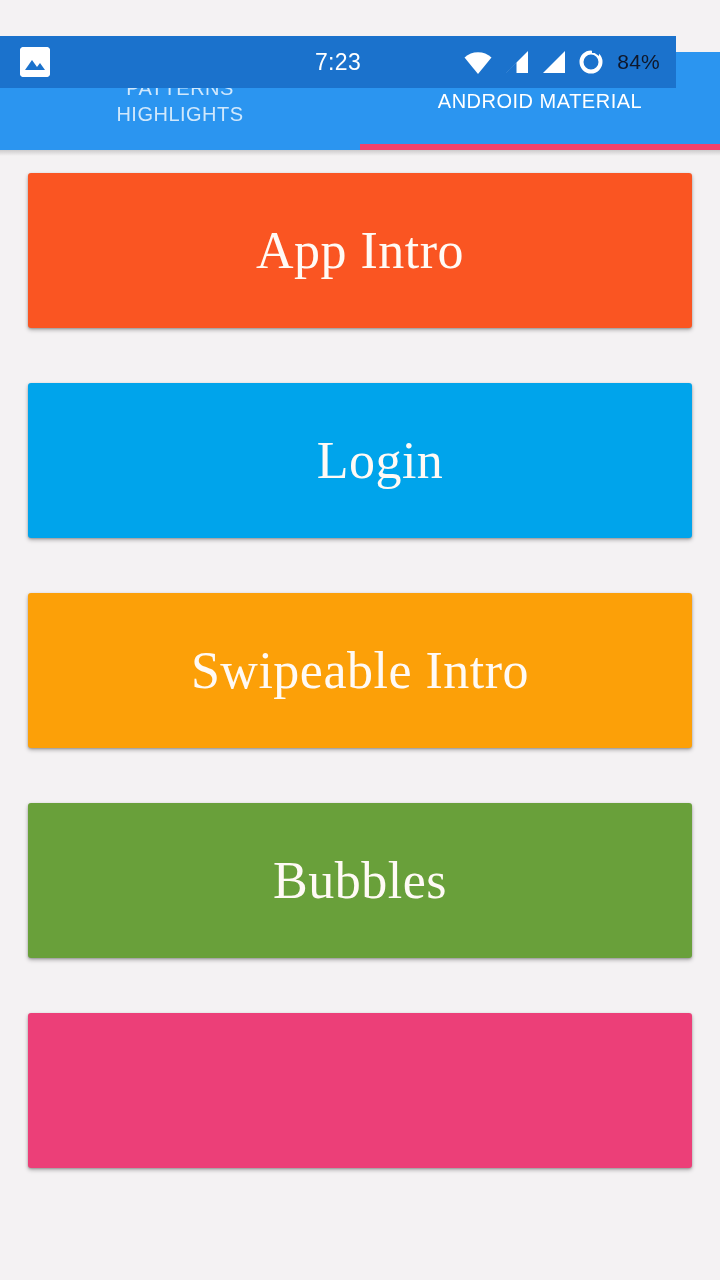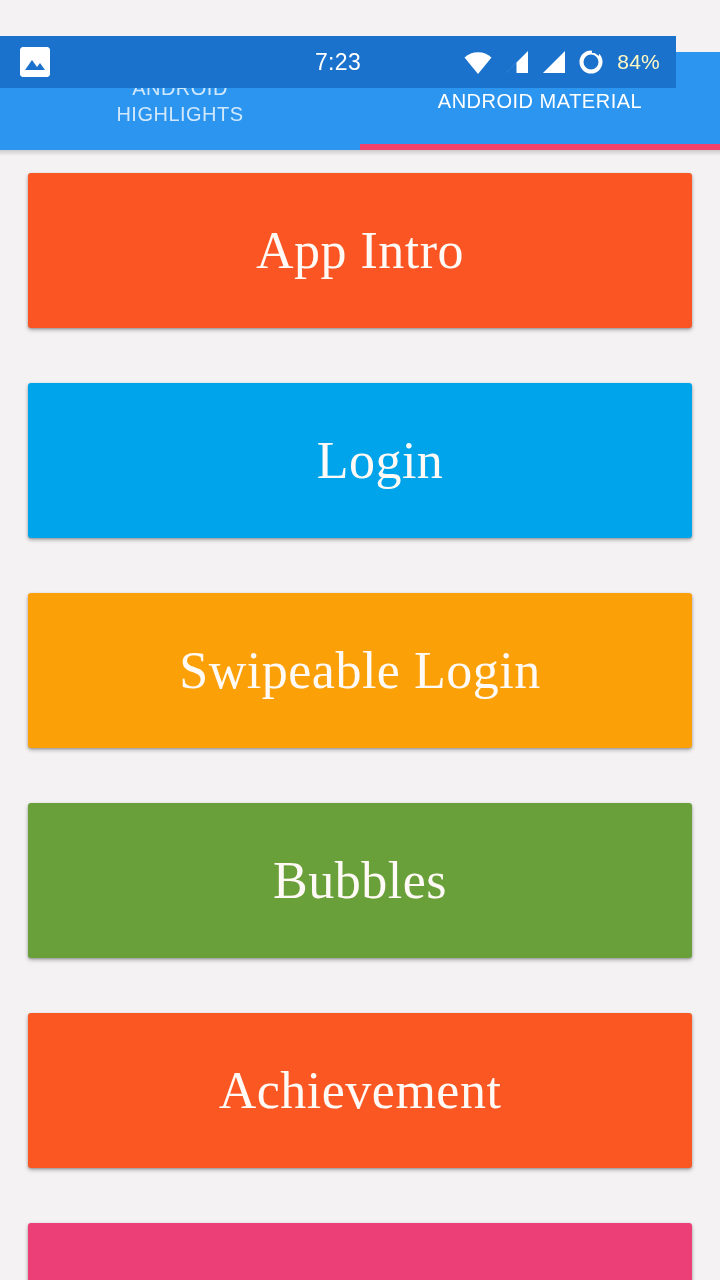--- a/index.html
+++ b/index.html
@@ -54,21 +54,21 @@
   }
   #status-right {
     position:absolute;
     right:16px;
     display:flex;
     align-items:center;
     gap:9px;
   }
   #status-right svg { display:block; }
   #battery-pct {
-    color:#fef9c3;
+    color:#0f172a;
     font-size:21px;
     margin-left:3px;
     letter-spacing:0.2px;
   }
 
   
   #tab-bar {
     position:absolute;
     top:52px; left:0;
     width:720px; height:98px;
@@ -181,21 +181,21 @@
           <rect x="15" y="1" width="6" height="4" fill="#1b72cc"></rect>
         </svg>
       </span>
       <span id="battery-pct">84%</span>
     </div>
   </div>
 
   <div id="tab-bar" style="background: rgb(43, 149, 240);">
 
     <div class="tab">
-      <span class="tab-label">ANDROID
+      <span class="tab-label">PATTERNS
 HIGHLIGHTS</span>
     </div>
 
     <div class="tab active">
       <span class="tab-label">ANDROID MATERIAL</span>
       <span class="tab-indicator" style="background: rgb(242, 65, 107);"></span>
     </div>
 
   </div>
 
@@ -205,30 +205,27 @@
 
     <div class="card" style="background: rgb(250, 85, 34);">
       <span class="card-label">App Intro</span>
     </div>
 
     <div class="card" style="background: rgb(0, 164, 235); padding-left: 40px;">
       <span class="card-label">Login</span>
     </div>
 
     <div class="card" style="background: rgb(252, 160, 8);">
-      <span class="card-label">Swipeable Login</span>
+      <span class="card-label">Swipeable Intro</span>
     </div>
 
     <div class="card" style="background: rgb(105, 160, 58);">
       <span class="card-label">Bubbles</span>
     </div>
 
-    <div class="card" style="background: rgb(251, 87, 34);">
-      <span class="card-label">Achievement</span>
-    </div>
 
     <div class="card" style="background: rgb(236, 63, 120);">
       <span class="card-label"></span>
     </div>
 
   </div>
 
 </div>
 
 </body></html>

